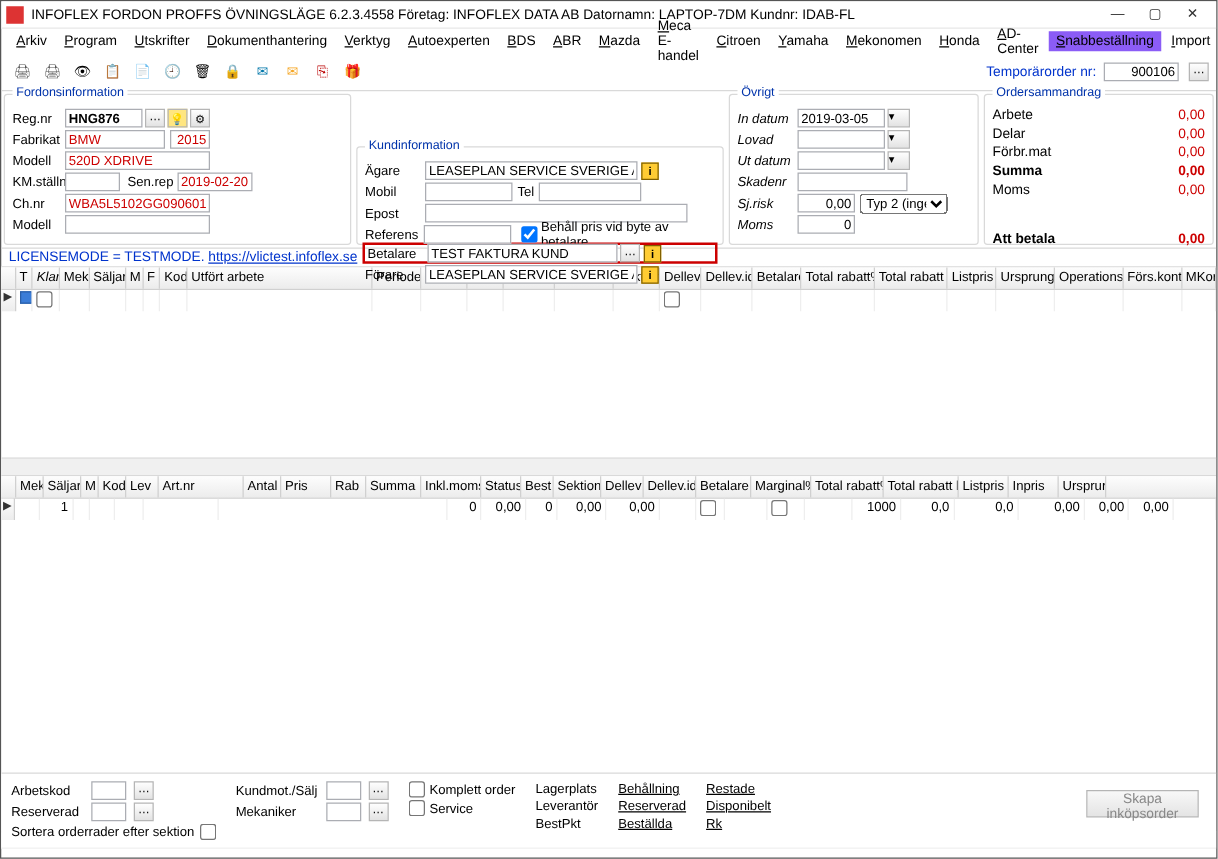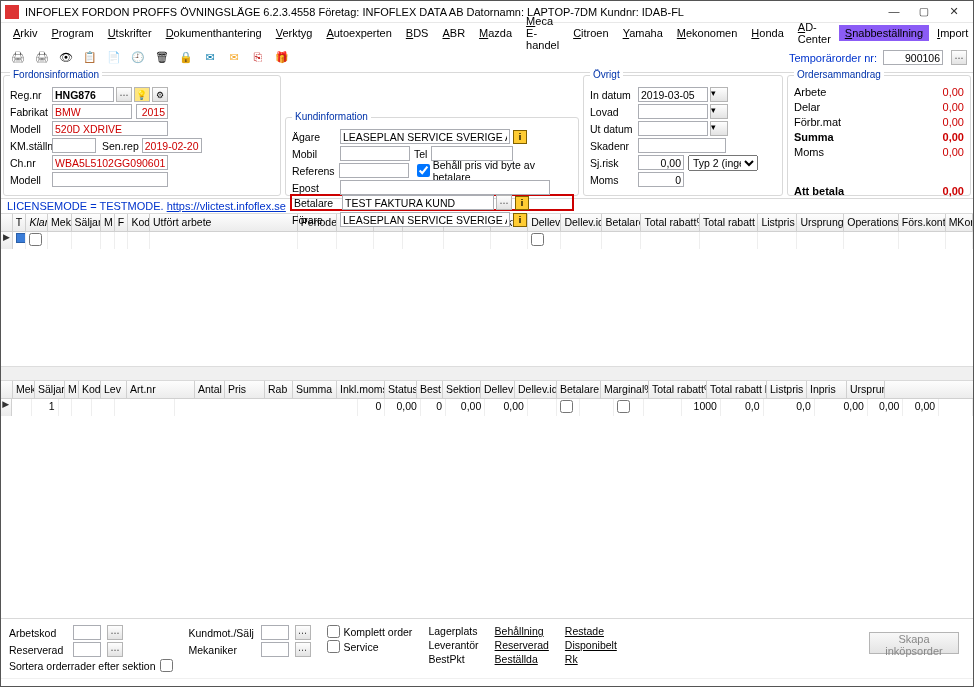--- a/index.html
+++ b/index.html
@@ -30,21 +30,21 @@
 .panel { border: 1px solid #d9d9d9; border-radius: 3px; margin: 2px; position: relative; padding: 10px 6px 4px 6px; }
 .panel .legend { position: absolute; top: -7px; left: 6px; background: #fff; padding: 0 3px; color: #03a; font-size: 10px; }
 .panel.fordon { width: 278px; }
 .panel.kund { width: 294px; margin-top: 44px; }
 .panel.ovrigt { width: 200px; }
 .panel.summary { flex: 1; min-width: 170px; }
 
 .row { display: flex; align-items: center; height: 17px; margin-bottom: 0; }
 .row label.fld { width: 42px; color: #000; font-size: 10.5px; }
 .panel.kund .row label.fld { width: 48px; }
-.panel.ovrigt .row label.fld { width: 48px; }
+.panel.ovrigt .row label.fld { width: 48px; font-style: italic; }
 input.txt { border: 1px solid #abadb3; padding: 0 2px; height: 15px; font-size: 10.5px; }
 input.txt.red { color: #c00; }
 input.txt.bold { font-weight: 700; }
 .numright { text-align: right; }
 .chk { margin-right: 3px; }
 
 .minibtn { width: 16px; height: 15px; border: 1px solid #b5b5b5; background: linear-gradient(#fefefe,#e3e3e3); display: inline-flex; align-items: center; justify-content: center; font-size: 9px; margin-left: 2px; }
 .ibtn { width: 14px; height: 14px; background: #ffcc33; color: #000; text-align: center; line-height: 13px; font-weight: 700; font-size: 9px; border: 1px solid #806000; margin-left: 3px; }
 .datebtn { width: 18px; height: 15px; border: 1px solid #b5b5b5; background: linear-gradient(#fefefe,#e3e3e3); font-size: 9px; margin-left: 2px; }
 
@@ -182,28 +182,28 @@
       <input class="txt" style="width: 170px;" value="LEASEPLAN SERVICE SVERIGE AB">
       <span class="ibtn">i</span>
     </div>
     <div class="row">
       <label class="fld">Mobil</label>
       <input class="txt" style="width: 70px;" value="">
       <label style="margin:0 4px;font-size:10.5px">Tel</label>
       <input class="txt" style="width: 82px;" value="">
     </div>
     <div class="row">
+      <label class="fld">Epost</label>
+      <input class="txt" style="width: 210px;" value="">
+    </div>
+    <div class="row">
       <label class="fld">Referens</label>
       <input class="txt" style="width: 70px;" value="">
       <input type="checkbox" class="chk" checked="" style="margin-left: 8px;">
       <label style="font-size:10.5px">Behåll pris vid byte av betalare</label>
-    </div>
-    <div class="row">
-      <label class="fld">Epost</label>
-      <input class="txt" style="width: 210px;" value="">
     </div>
     <div class="row highlight-red">
       <label class="fld">Betalare</label>
       <input class="txt" style="width: 152px;" value="TEST FAKTURA KUND">
       <span class="minibtn">⋯</span>
       <span class="ibtn">i</span>
     </div>
     <div class="row">
       <label class="fld">Förare</label>
       <input class="txt" style="width: 170px;" value="LEASEPLAN SERVICE SVERIGE AB">

